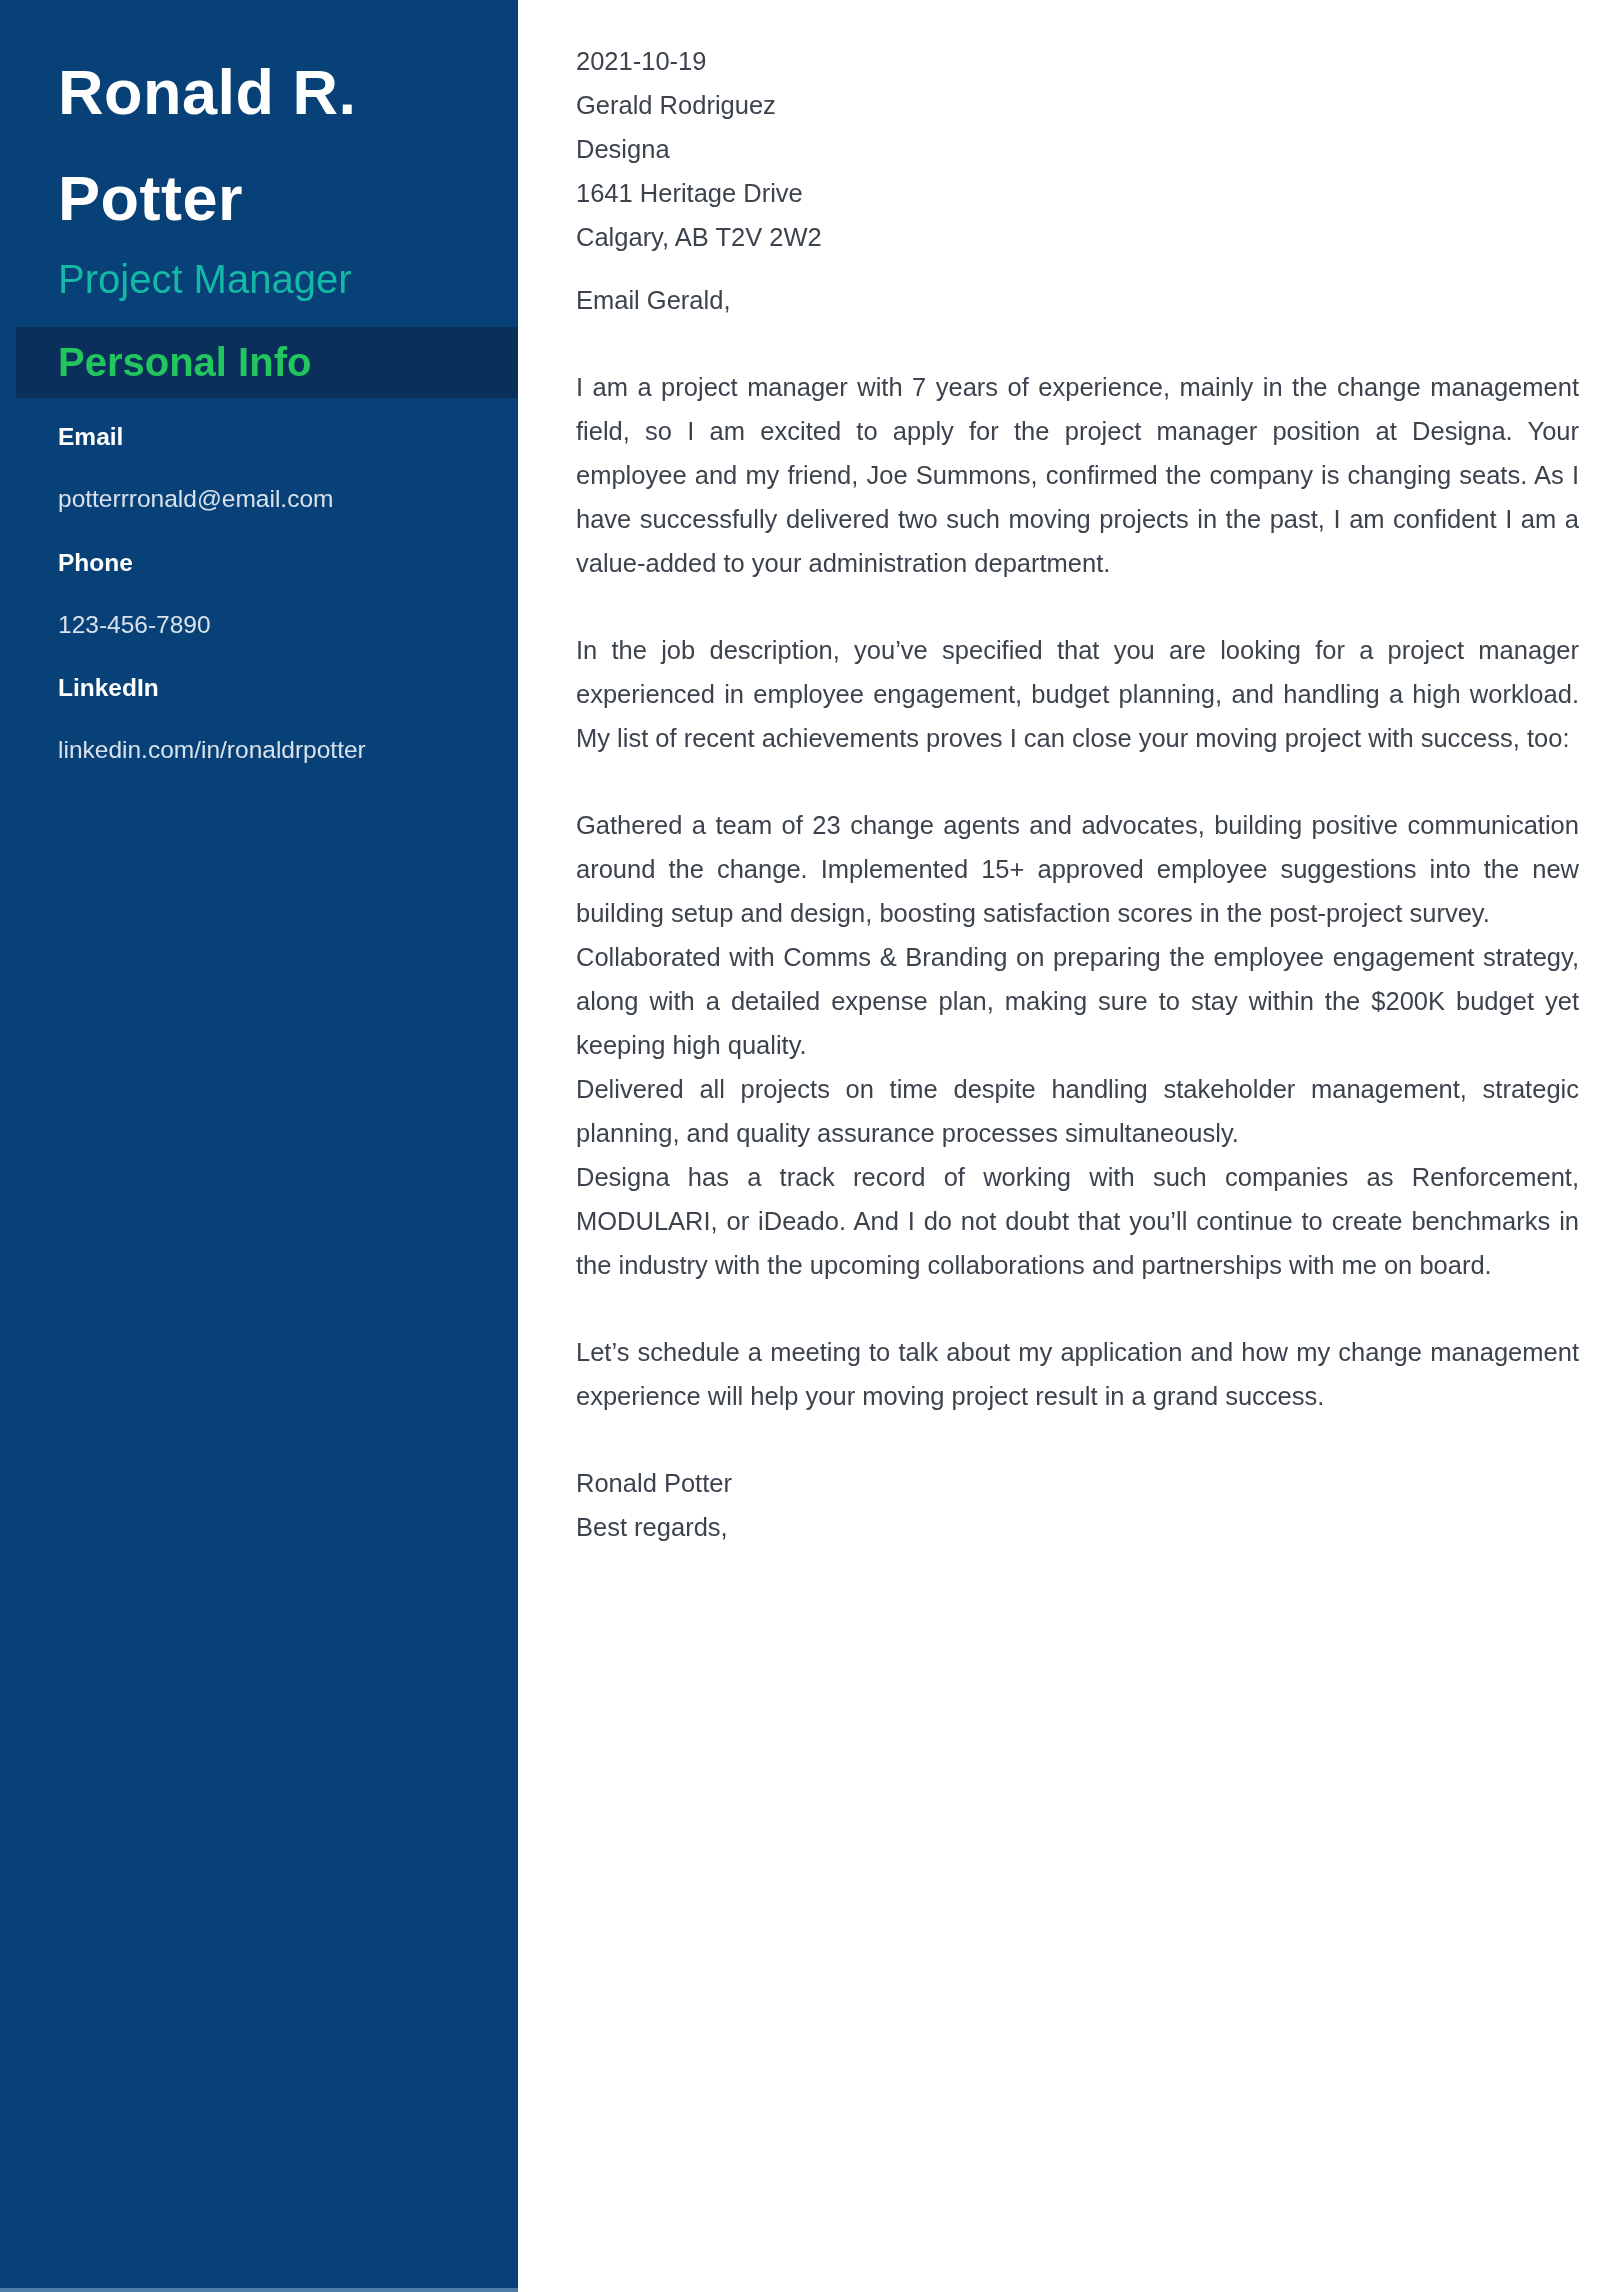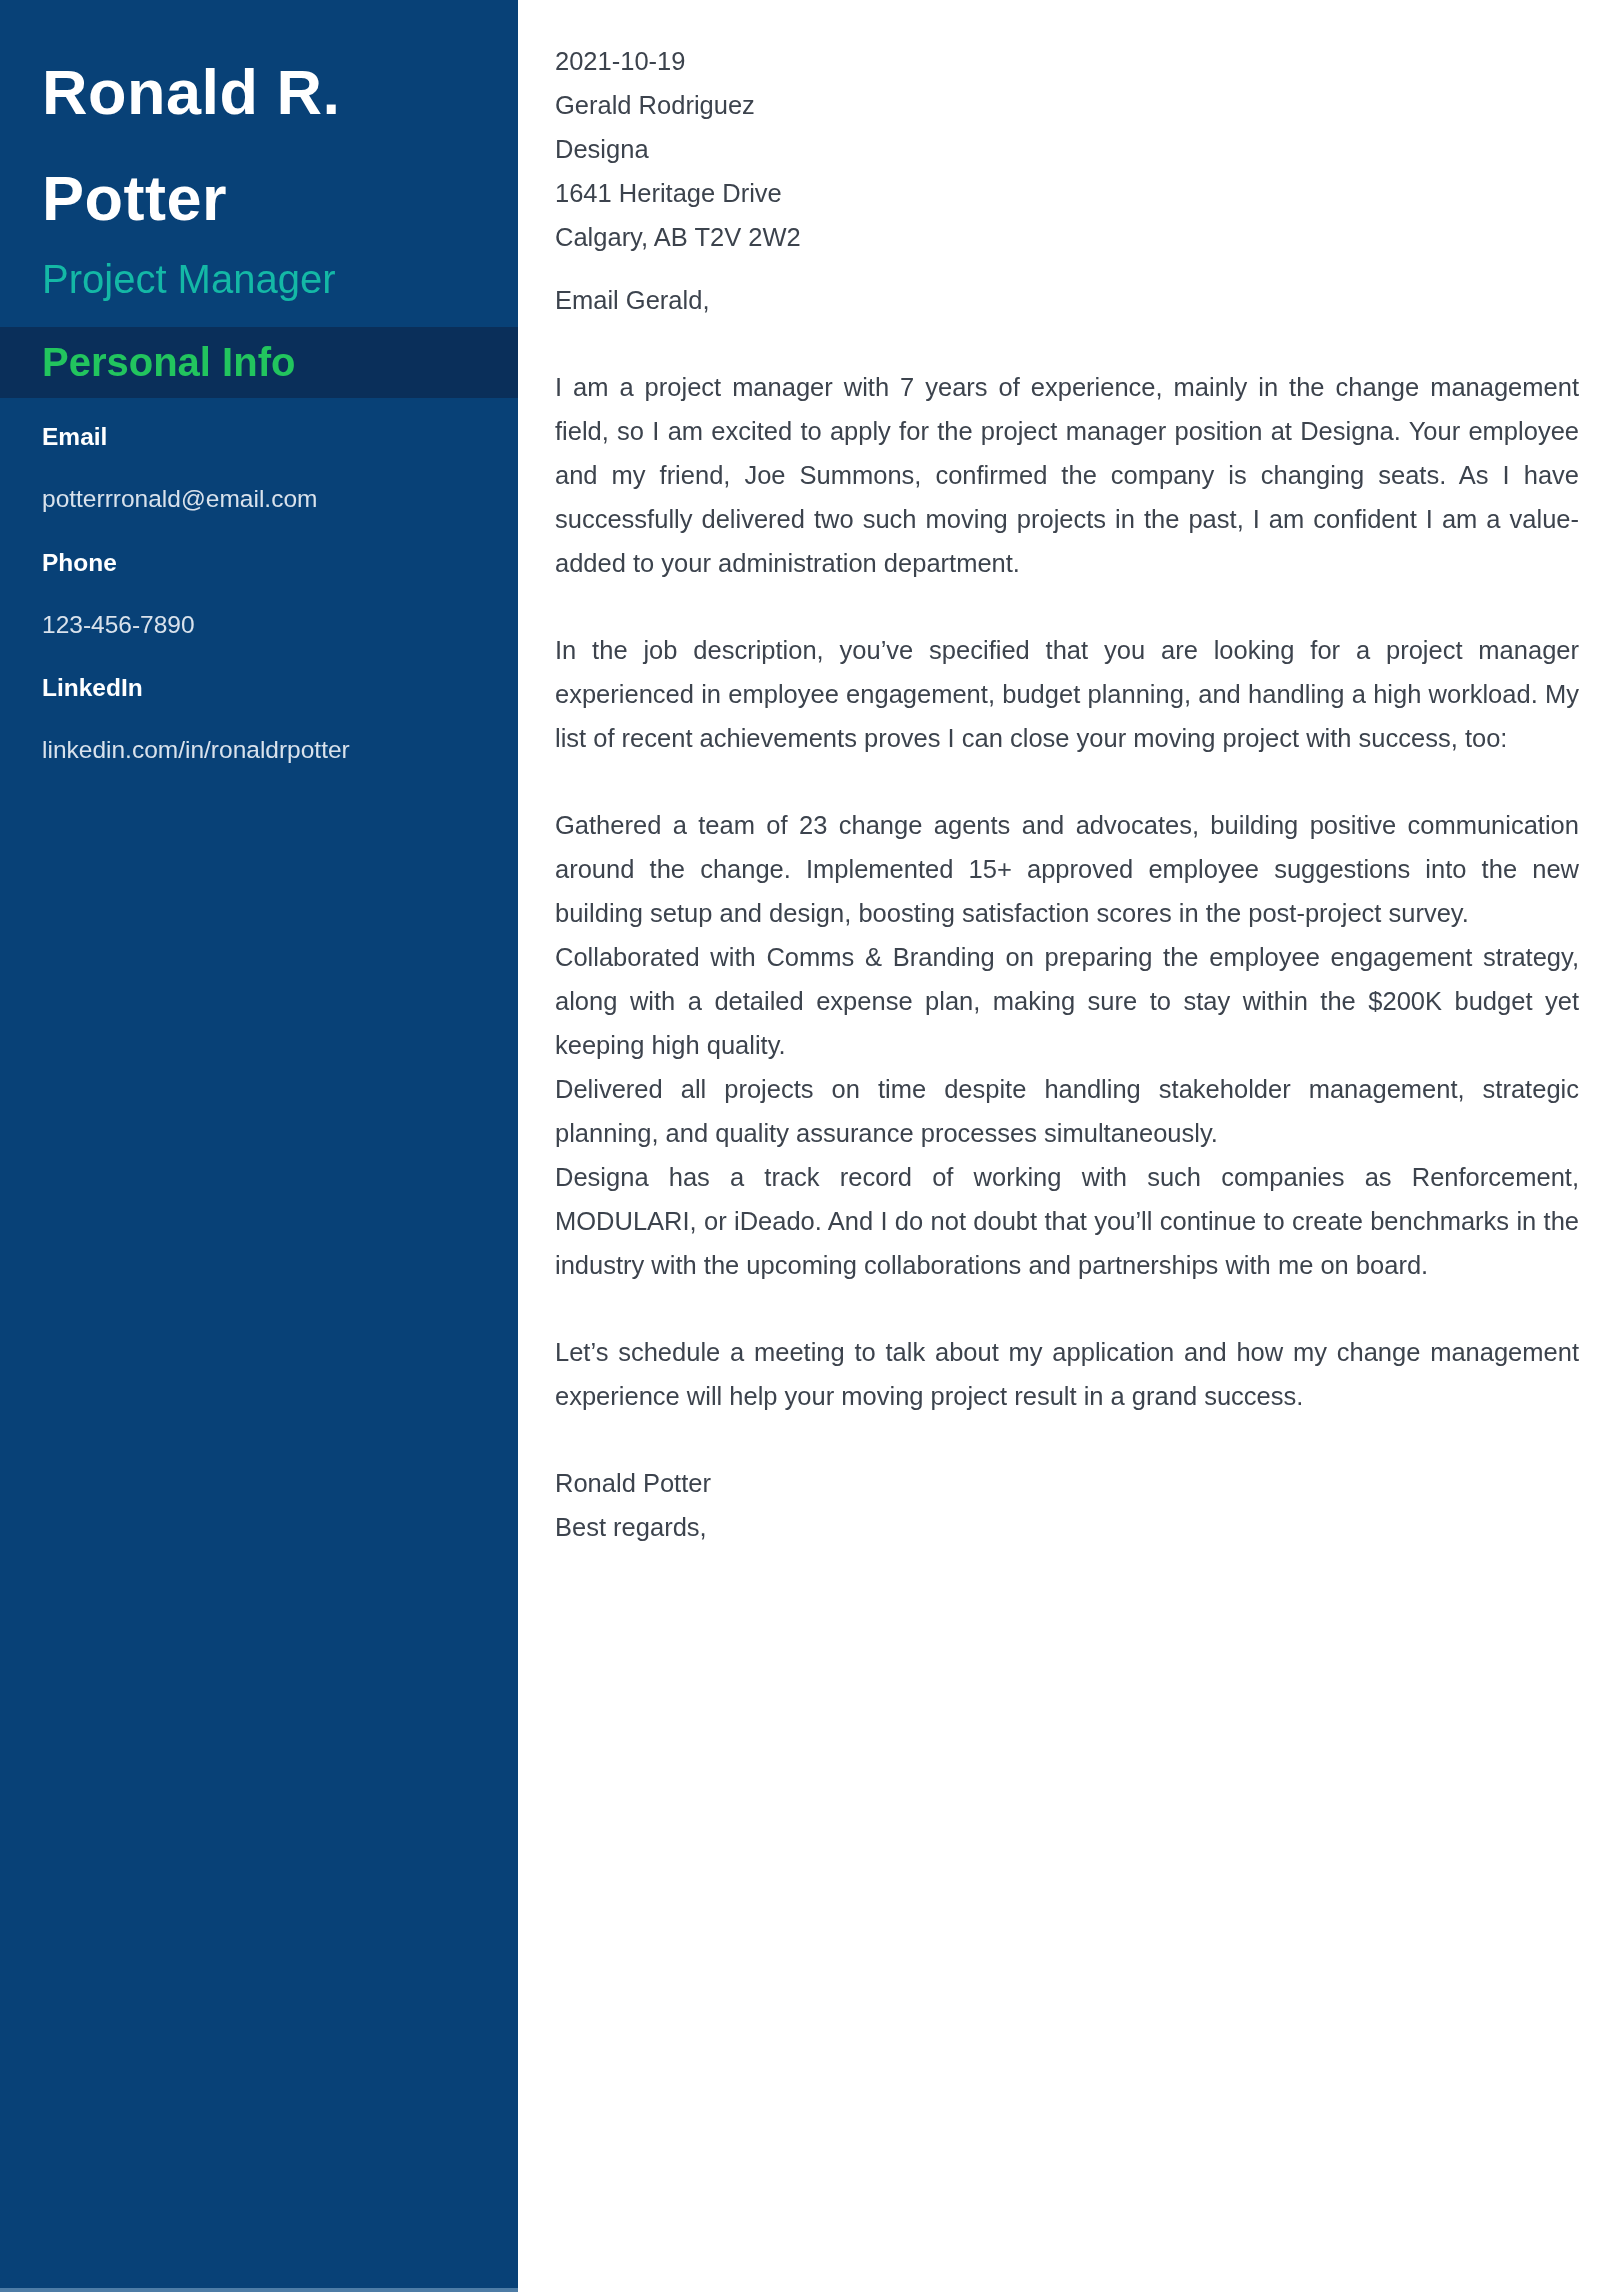--- a/index.html
+++ b/index.html
@@ -14,21 +14,21 @@
   }
 
   
   .sidebar {
     position: relative;
     width: 518px;
     min-width: 518px;
     height: 100%;
     background: #084177;
     box-sizing: border-box;
-    padding: 39px 39px 0 42px;
+    padding: 39px 39px 0 58px;
     color: #ffffff;
   }
   .name {
     font-size: 63px;
     font-weight: bold;
     line-height: 106px;
     color: #ffffff;
     letter-spacing: 0.5px;
   }
   .job-title {
@@ -71,21 +71,21 @@
     position: absolute;
     left: 0; right: 0; bottom: 0;
     height: 4.9px;
     background: #4d7ca6;
   }
 
   
   .letter {
     flex: 1;
     box-sizing: border-box;
-    padding: 39px 41px 0 37px;
+    padding: 39px 41px 0 58px;
     color: #3c434d;
     font-size: 25.5px;
     line-height: 44px;
   }
   .letter-head div { line-height: 44px; }
   .greeting { margin: 18.6px 0 43px 0; }
   .para {
     margin: 0 0 43px 0;
     text-align: justify;
   }

